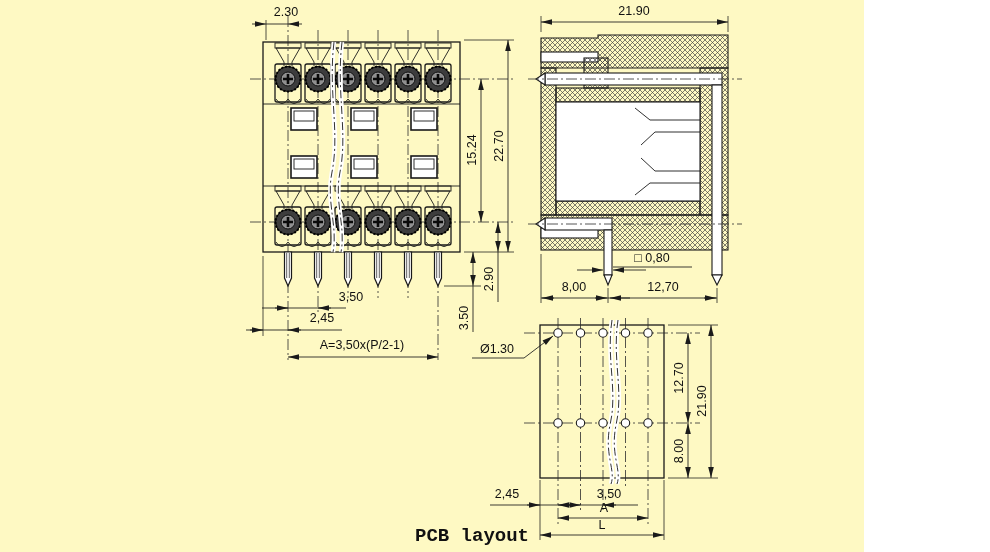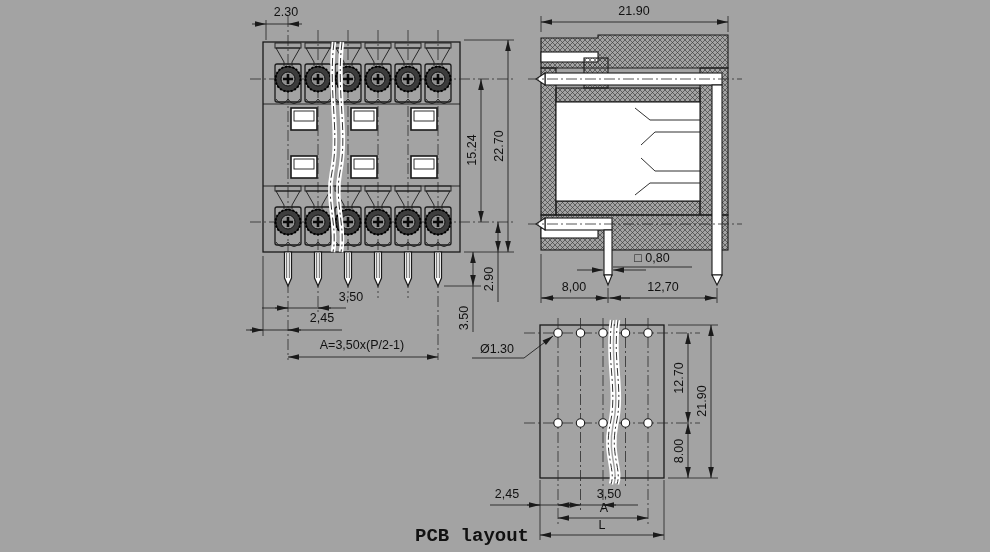--- a/index.html
+++ b/index.html
@@ -1,16 +1,16 @@
 <!DOCTYPE html>
 <html><head>
 <meta charset="utf-8">
 <style>
   html,body{margin:0;padding:0;background:#ffffff;}
-  .wrap{position:relative;width:990px;height:552px;background:#a3a3a3;overflow:hidden;}
+  .wrap{position:relative;width:864px;height:552px;background:#fef9c3;overflow:hidden;}
   svg{position:absolute;left:0;top:0;}
   svg text{font-family:"Liberation Sans","DejaVu Sans",sans-serif;}
   .dim{font-size:12.5px;fill:#111;}
   .cap{font-family:"Liberation Mono","DejaVu Sans Mono",monospace;font-weight:700;font-size:19px;fill:#111;}
   .o  {stroke:#1a1a1a;fill:none;stroke-width:1.3;}
   .o2 {stroke:#1a1a1a;fill:none;stroke-width:0.9;}
   .cl {stroke:#2b2b2b;stroke-width:0.8;fill:none;stroke-dasharray:11 3 2 3;}
   .dl {stroke:#1a1a1a;stroke-width:0.85;fill:none;}
   .ext{stroke:#1a1a1a;stroke-width:0.75;fill:none;}
   .hat{fill:url(#hatch);stroke:#1a1a1a;stroke-width:1.1;}

